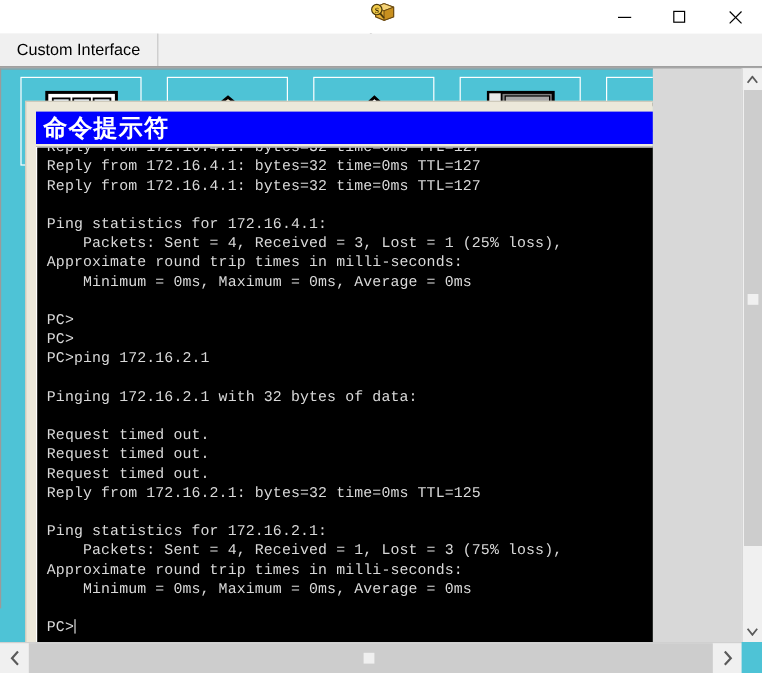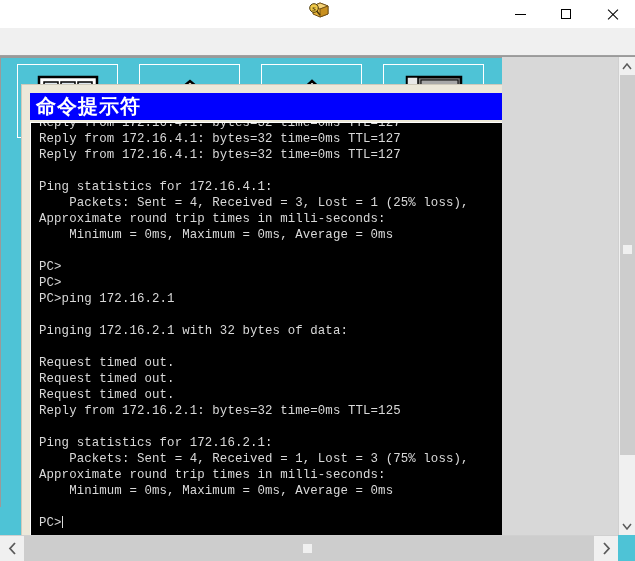--- a/index.html
+++ b/index.html
@@ -127,21 +127,21 @@
     left: 0; top: 56px;
     width: 635px;
     height: 505px;
     background: #d8d8d8;
     box-sizing: border-box;
     border-top: 1px solid #9a9a9a;
   }
   .desktop-view {
     position: absolute;
     left: 0; top: 0;
-    width: 502px;
+    width: 544px;
     height: 478px;
     background: #4ec3d6;
     overflow: hidden;
     border-left: 1px solid #9a9a9a;
     border-top: 1px solid #9a9a9a;
     box-sizing: border-box;
   }
 
   
   .icons-row {
@@ -390,20 +390,21 @@
       <button class="win-btn">
         <span class="wb-max"></span>
       </button>
       <button class="win-btn">
         <span class="wb-close"></span>
       </button>
     </div>
   </div>
 
   <div class="tabstrip">
+    <div class="tab">Custom Interface</div>
   </div>
 
   <div class="desktop-outer">
 
     <div class="desktop-view">
 
       <div class="icons-row">
         <div class="desk-icon">
           <svg class="icon-art" viewBox="0 0 66 50">
             <rect x="4" y="6" width="58" height="34" fill="#ffffff" stroke="#000" stroke-width="2.5"></rect>

